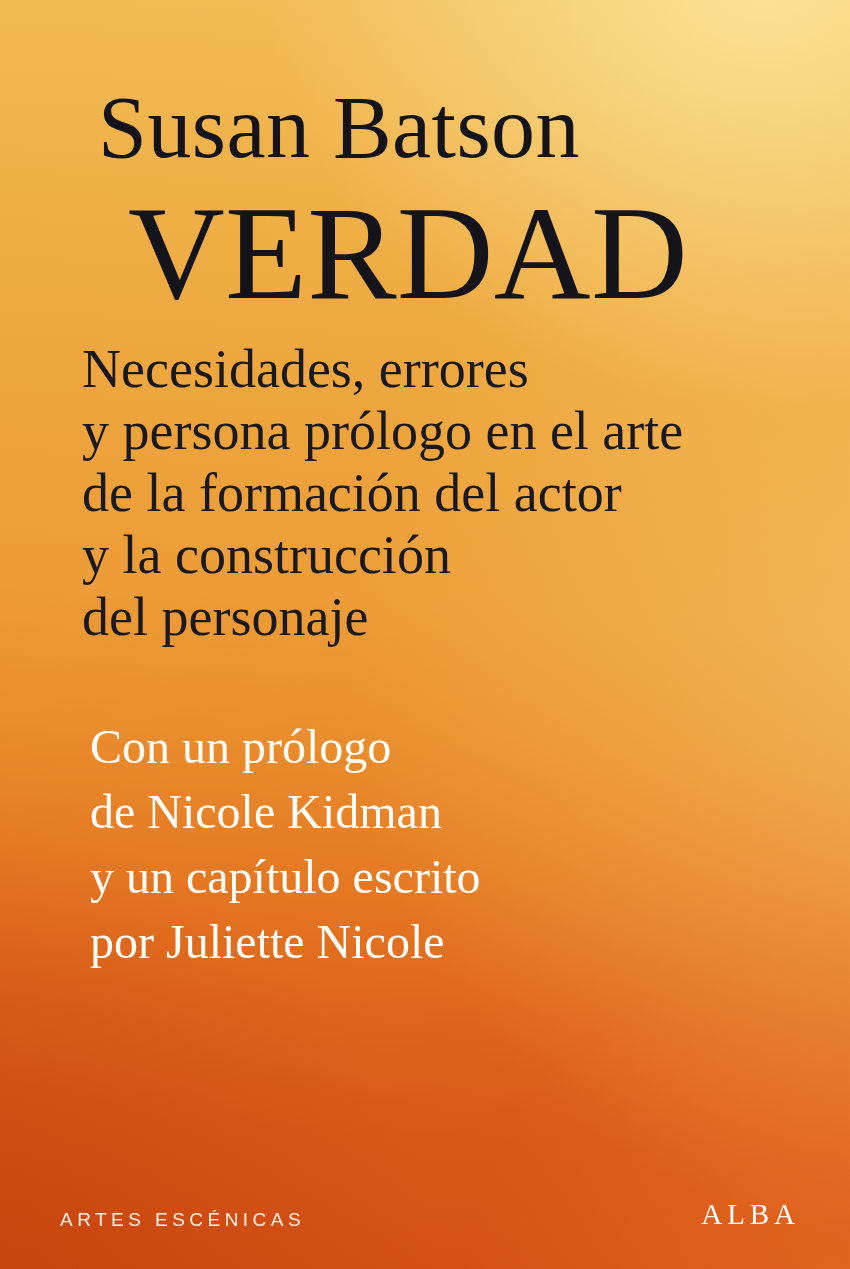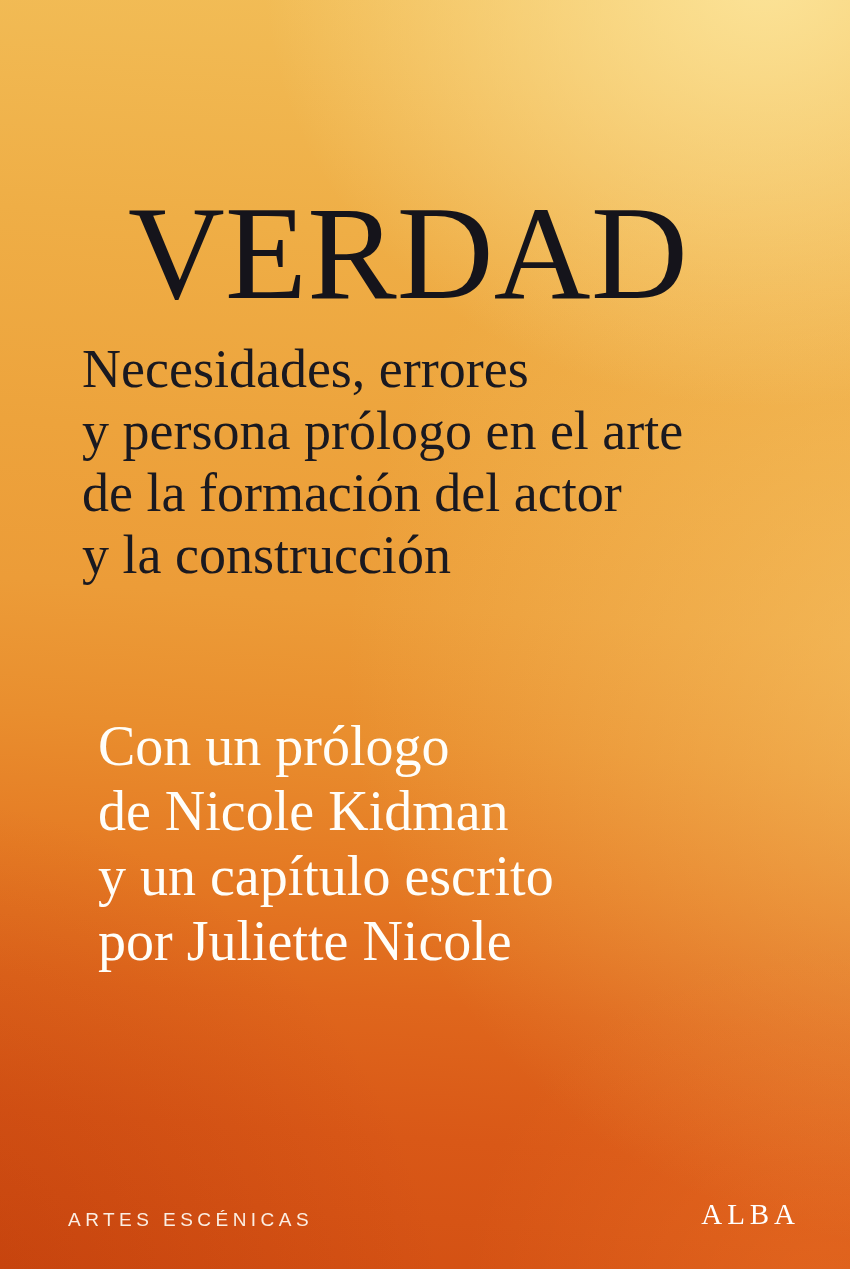--- a/index.html
+++ b/index.html
@@ -47,30 +47,30 @@
     position: absolute;
     left: 82px;
     top: 338px;
     font-size: 54px;
     line-height: 62px;
     color: #1A1920;
     white-space: nowrap;
   }
   .credits {
     position: absolute;
-    left: 98px;
+    left: 90px;
     top: 714px;
-    font-size: 56px;
+    font-size: 48px;
     line-height: 65px;
     color: #FFFEF9;
     white-space: nowrap;
   }
   .series {
     position: absolute;
-    left: 68px;
+    left: 60px;
     top: 1209px;
     font-family: "Liberation Sans", "DejaVu Sans", sans-serif;
     font-size: 19px;
     letter-spacing: 0.235em;
     color: rgba(255, 252, 245, 0.92);
     white-space: nowrap;
   }
   .publisher {
     position: absolute;
     right: 50px;
@@ -79,28 +79,30 @@
     letter-spacing: 0.17em;
     color: #FFFFFF;
     white-space: nowrap;
   }
 </style>
 </head>
 <body>
 
 <div class="cover">
 
+  <div class="author">Susan Batson</div>
 
   <div class="title">VERDAD</div>
 
   <div class="subtitle">
     <div>Necesidades, errores</div>
     <div>y persona prólogo en el arte</div>
     <div>de la formación del actor</div>
     <div>y la construcción</div>
+    <div>del personaje</div>
   </div>
 
   <div class="credits">
     <div>Con un prólogo</div>
     <div>de Nicole Kidman</div>
     <div>y un capítulo escrito</div>
     <div>por Juliette Nicole</div>
   </div>
 
   <div class="series">ARTES ESCÉNICAS</div>

